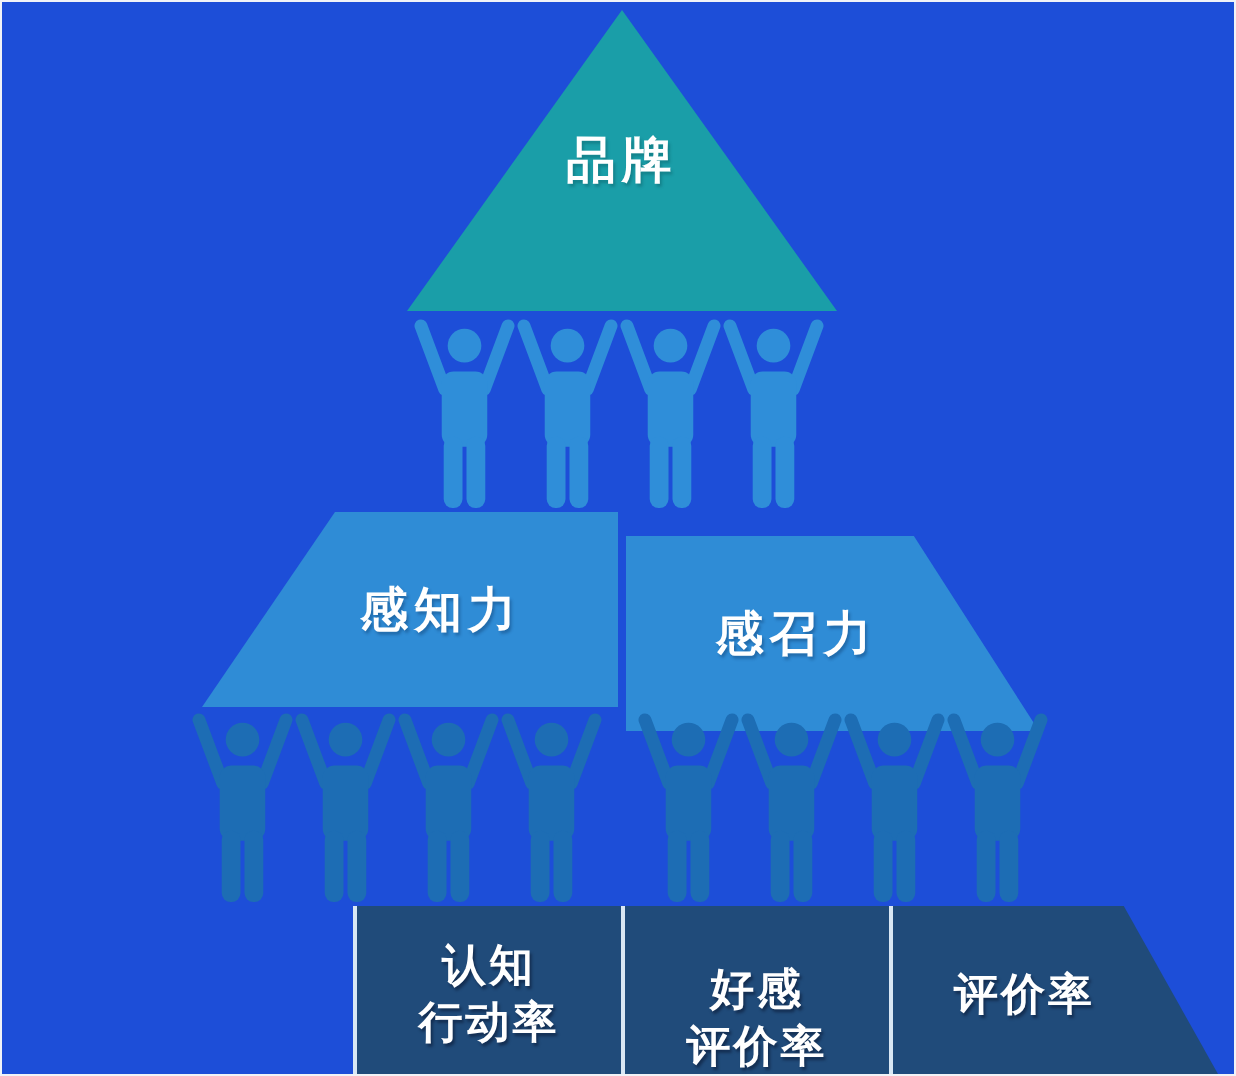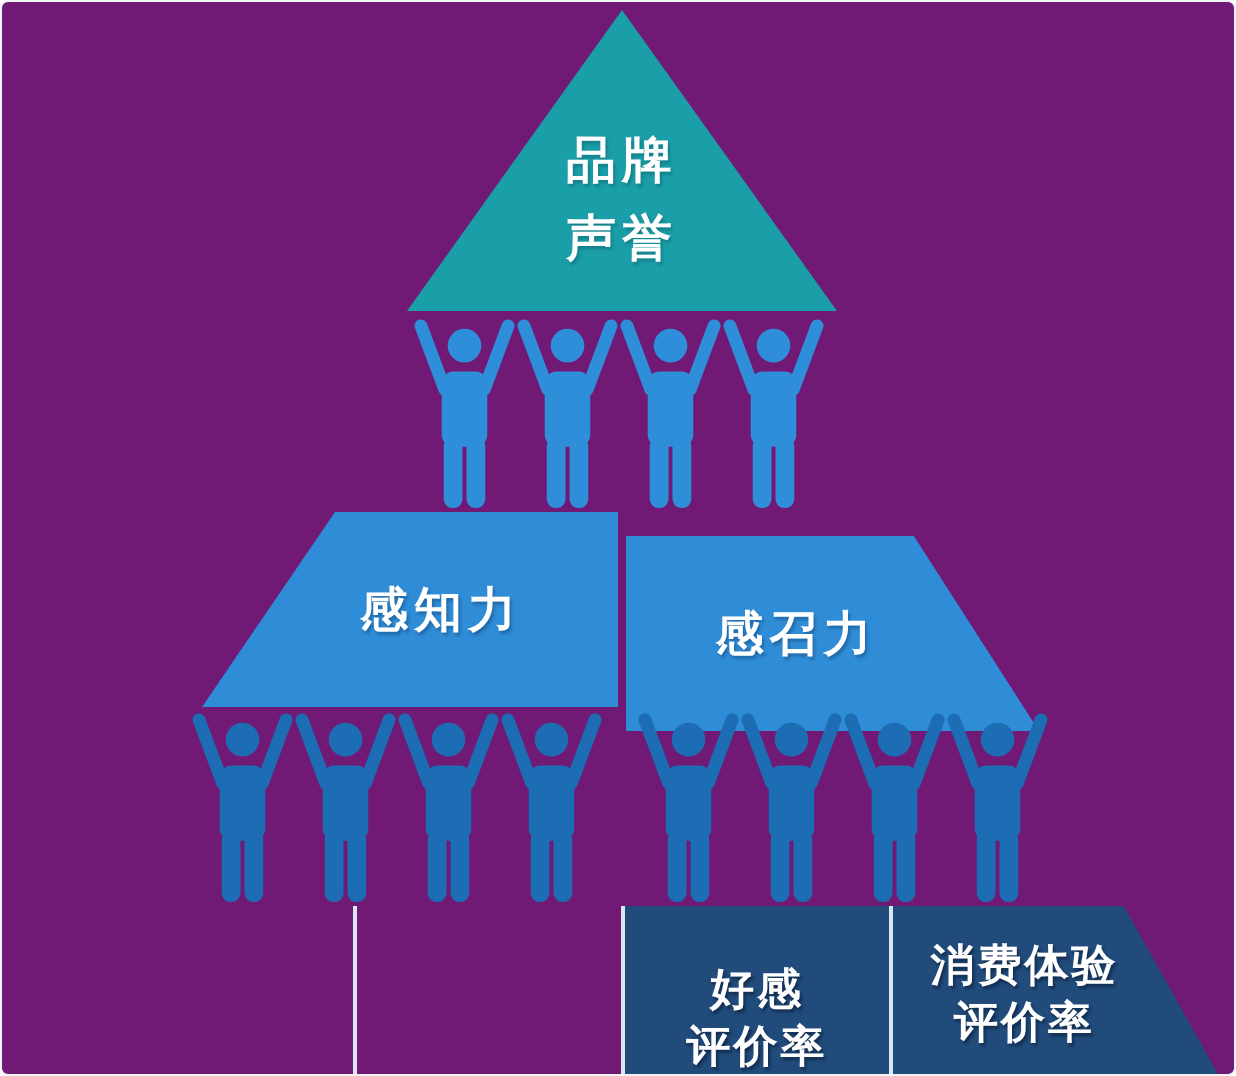--- a/index.html
+++ b/index.html
@@ -1,23 +1,23 @@
 <!DOCTYPE html>
 <html><head>
 <meta charset="utf-8">
 <style>
   html,body{margin:0;padding:0;background:#ffffff;}
   .canvas{
     position:relative;
     width:1236px;height:1076px;
-    background:#701a75;
+    background:#1d4ed8;
     font-family:"DejaVu Sans","Liberation Sans",sans-serif;
     overflow:hidden;
     border:2px solid #f1f3f7;
-    border-radius:8px;
+    border-radius:0;
     box-sizing:border-box;
     padding-left:36px;
   }
   .shape{position:absolute;}
 
   
   .triangle{
     left:405px;top:8px;width:430px;height:301px;
     background:#1A9EA8;
     clip-path:polygon(50% 0,100% 100%,0 100%);
@@ -79,21 +79,20 @@
     <rect x="31" y="126" width="19" height="72" rx="9" fill="currentColor"></rect>
     <rect x="54" y="126" width="19" height="72" rx="9" fill="currentColor"></rect>
   </symbol>
 </svg>
 
 <div class="canvas">
 
   <div class="shape triangle">
     <div class="tri-label">
       <div>品牌</div>
-      <div>声誉</div>
     </div>
   </div>
 
   <div class="people-row row-upper">
       <svg class="person" viewBox="0 0 104 200" style="color:#2F8ED9">
         <use href="#person-shape"></use>
       </svg>
       <svg class="person" viewBox="0 0 104 200" style="color:#2F8ED9">
         <use href="#person-shape"></use>
       </svg>
@@ -134,26 +133,29 @@
         <use href="#person-shape"></use>
       </svg>
       <svg class="person" viewBox="0 0 104 200" style="color:#1D6DB4">
         <use href="#person-shape"></use>
       </svg>
       <svg class="person" viewBox="0 0 104 200" style="color:#1D6DB4">
         <use href="#person-shape"></use>
       </svg>
     </div>
 
+  <div class="shape base base2">
+    <div>认知</div>
+    <div>行动率</div>
+  </div>
   <div class="shape base base3">
     <div>好感</div>
     <div>评价率</div>
   </div>
   <div class="shape base base4">
-    <div>消费体验</div>
     <div>评价率</div>
   </div>
 
   <div class="divider div1"></div>
   <div class="divider div2"></div>
   <div class="divider div3"></div>
 
 </div>
 
 </body></html>

